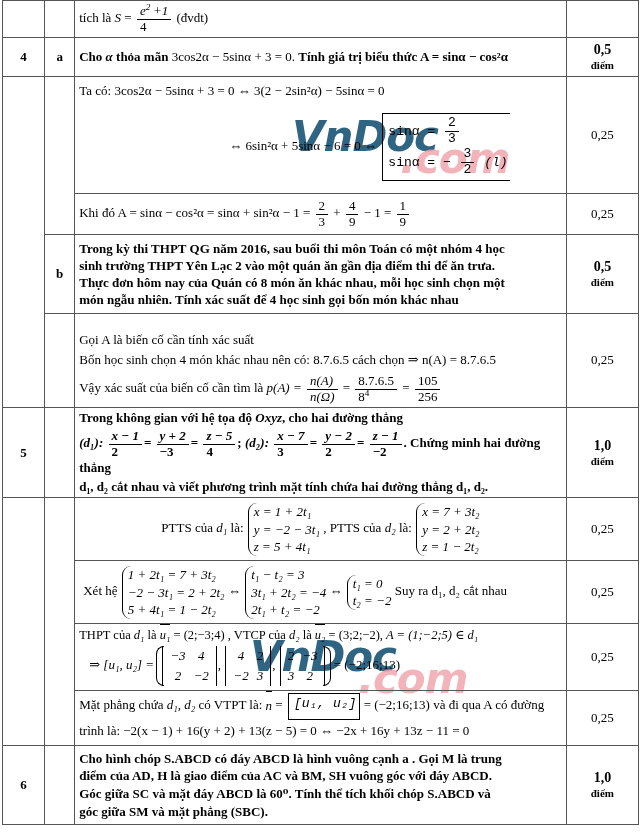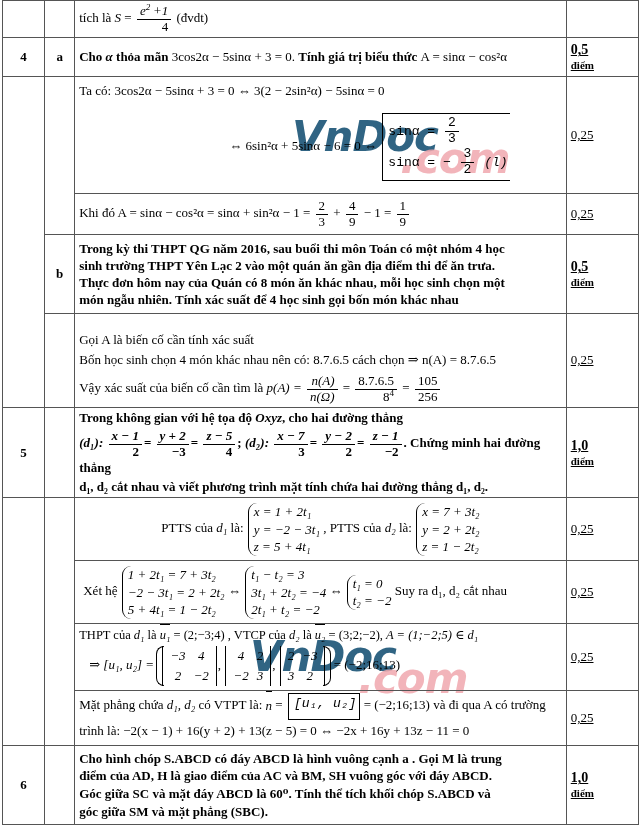--- a/index.html
+++ b/index.html
@@ -25,32 +25,32 @@
     font-size:13px;
     line-height:1.25;
   }
   
   col.c-num{width:42px;}
   col.c-sub{width:30px;}
   col.c-body{width:490px;}
   col.c-score{width:72px;}
 
   td.num,td.sub{text-align:center;font-weight:bold;font-size:15px;}
-  td.score{font-size:13px;text-decoration:underline;}
+  td.score{text-align:center;font-size:13px;}
   td.score b{font-size:14px;}
   td.score .diem{display:block;font-weight:bold;font-size:11px;}
 
   .bold{font-weight:bold;}
   .dashed-bottom{border-bottom:1px dashed #555 !important;}
   .no-top{border-top:none !important;}
   .no-bottom{border-bottom:none !important;}
 
   
   .mi{font-style:italic;}
-  .frac{display:inline-block;vertical-align:middle;text-align:right;margin:0 2px;}
+  .frac{display:inline-block;vertical-align:middle;text-align:left;margin:0 2px;}
   .frac .n{display:block;border-bottom:1px solid #000;padding:0 3px;line-height:1.15;}
   .frac .d{display:block;padding:0 3px;line-height:1.15;}
   sup{font-size:.7em;vertical-align:super;line-height:0;}
 
   .brace{
     display:inline-block;vertical-align:middle;
     border-left:1.4px solid #000;
     border-top-left-radius:9px;border-bottom-left-radius:9px;
     padding-left:5px;margin-left:1px;text-align:left;
   }
@@ -134,21 +134,21 @@
 
     <tr>
       <td class="num">4</td>
       <td class="sub">a</td>
       <td class="bold" style="height:34px">
         <span>Cho</span>
         <span class="mi">α</span>
         <span>thỏa mãn</span>
         <span style="font-weight:normal">3cos2α − 5sinα + 3 = 0.</span>
         <span>Tính giá trị biểu thức</span>
-        <span style="font-weight:normal">A = sinα − cos²α</span>
+        <span style="font-weight:bold">A = sinα − cos²α</span>
       </td>
       <td class="score">
         <b>0,5</b>
         <span class="diem">điểm</span>
       </td>
     </tr>
 
     <tr>
       <td class="num no-bottom no-top"></td>
       <td class="sub no-bottom no-top"></td>
@@ -393,21 +393,21 @@
       <td class="sub no-top"></td>
       <td style="height:46px;line-height:1.75">
         <div>
           <span>Mặt phẳng chứa</span>
           <span class="mi">d₁, d₂</span>
           <span>có VTPT là:</span>
           <span class="vec mi"><span>n</span></span>
           <span>=</span>
           <span class="bracket" style="padding:0 3px 4px 5px;border-right:1.4px solid #000"><span class="mi">[u₁, u₂]</span></span>
           <span>= (−2;16;13)</span>
-          <span>và đi qua A có trường</span>
+          <span>và đi qua A có đường</span>
         </div>
         <div>trình là:  −2(x − 1) + 16(y + 2) + 13(z − 5) = 0 ⇔ −2x + 16y + 13z − 11 = 0</div>
       </td>
       <td class="score">0,25</td>
     </tr>
 
     <tr>
       <td class="num">6</td>
       <td class="sub"></td>
       <td class="bold" style="height:74px;line-height:1.35">

